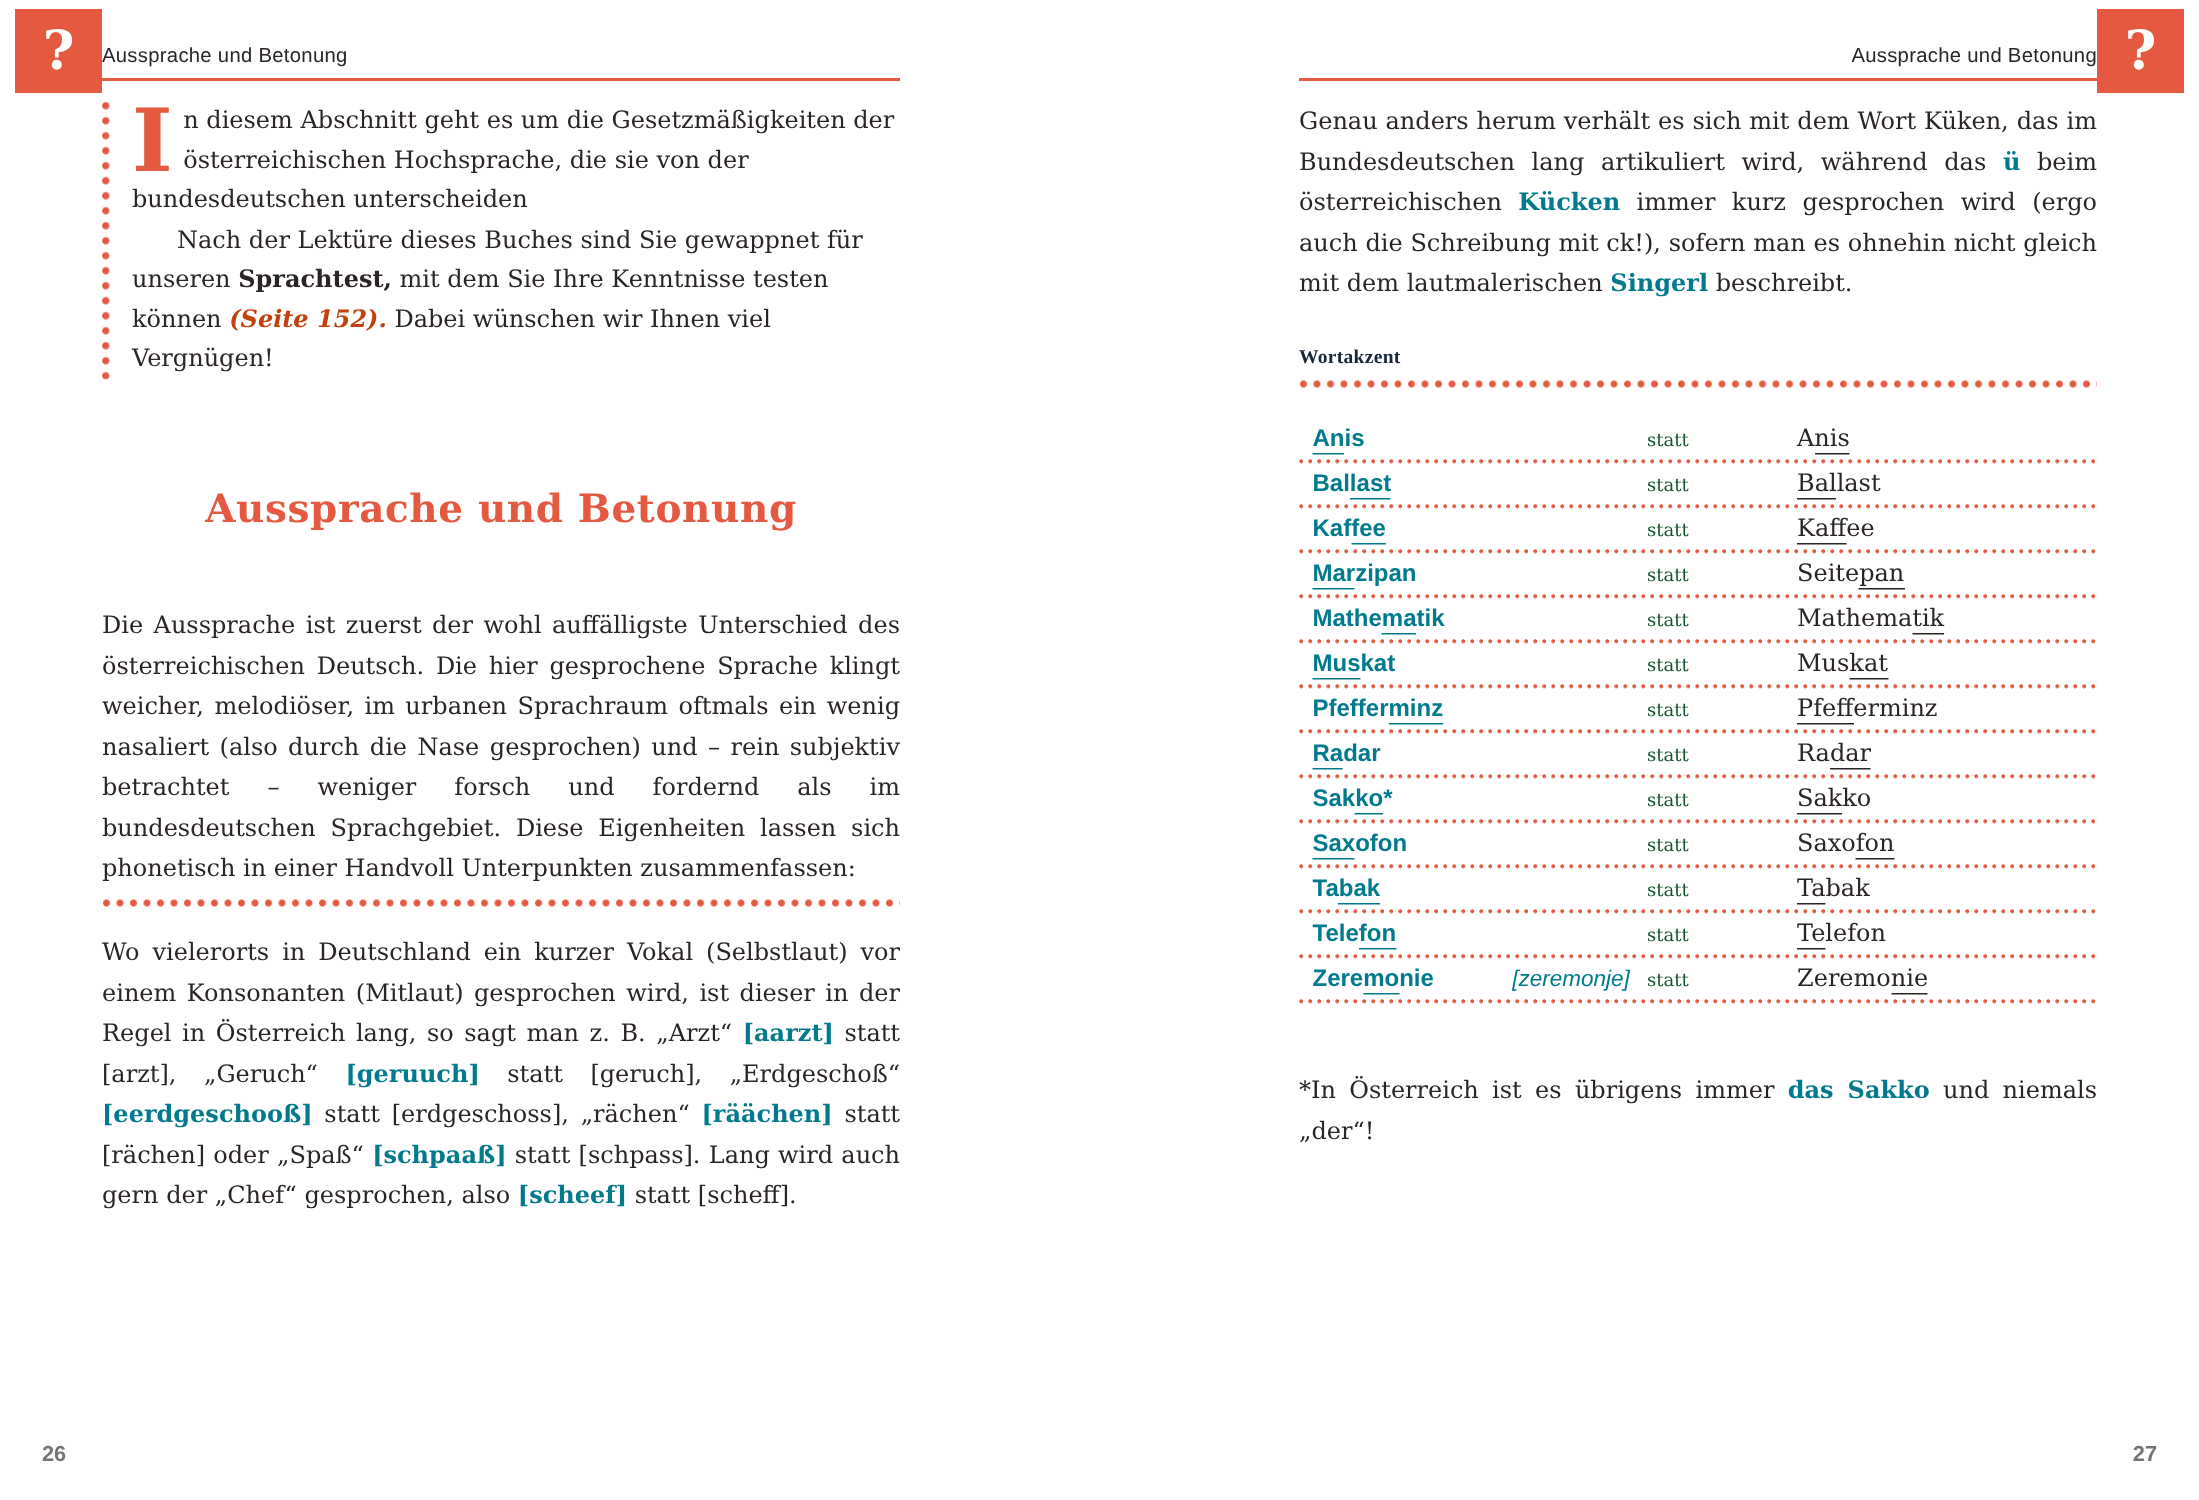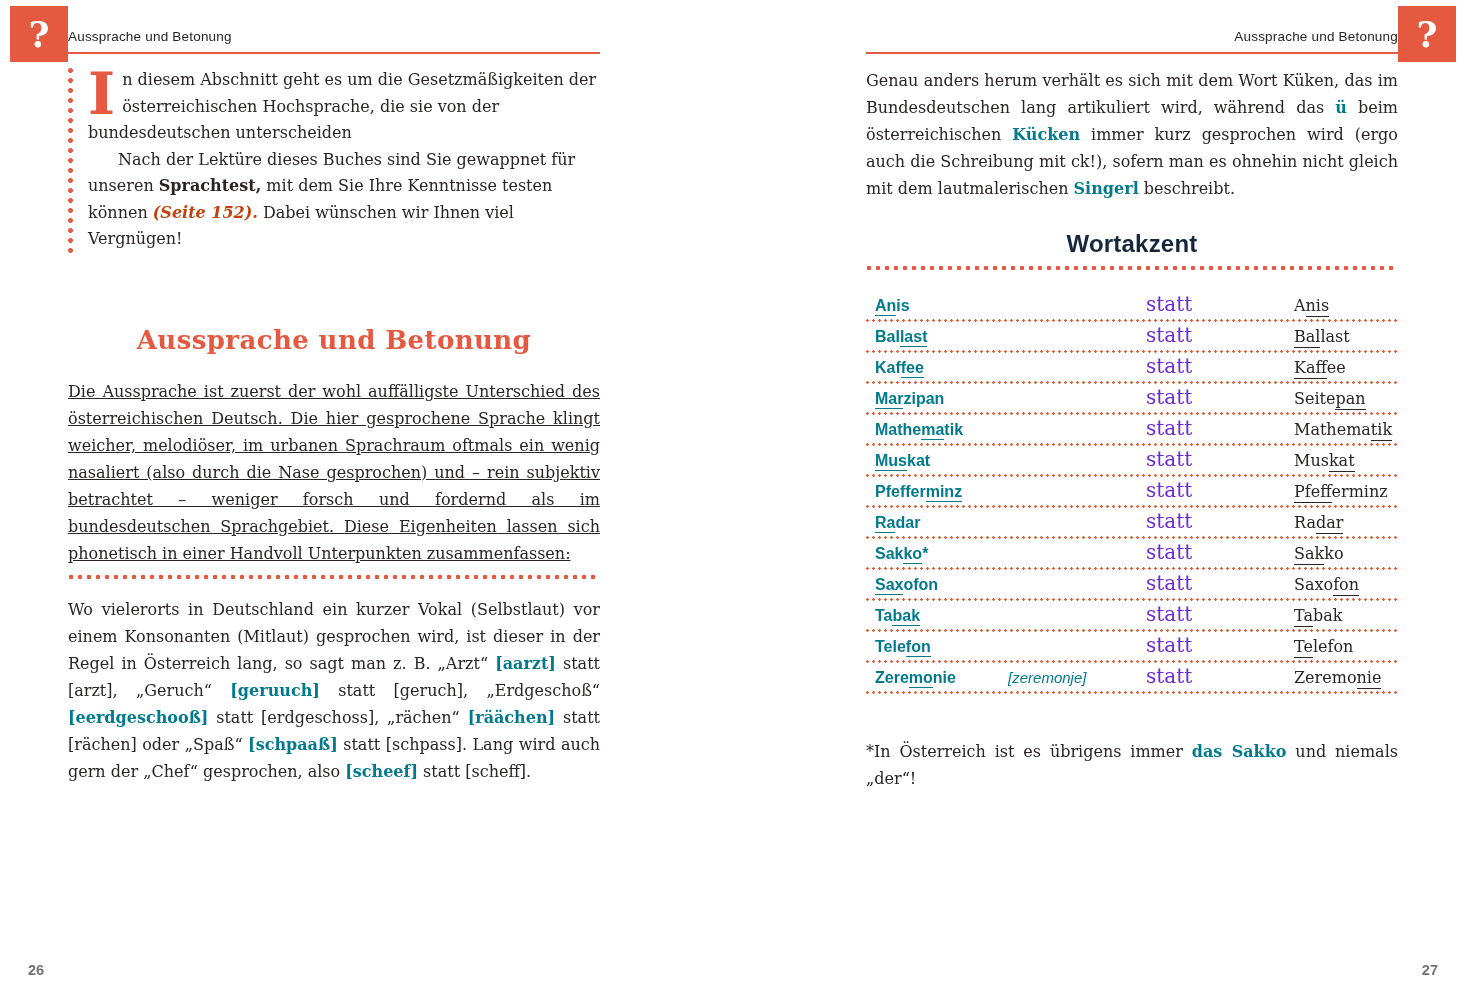--- a/index.html
+++ b/index.html
@@ -30,38 +30,38 @@
   .intro { display:flex; margin-top:13px; }
   .intro-text { margin-left:15px; font-size:16px; line-height:26.5px; }
   .seg-dropcap { float:left; font-size:58px; line-height:46px; color:#e4593f;
                  font-weight:700; margin:4px 7px 0 0; font-family:"DejaVu Serif",serif; }
   .p-indent { text-indent:30px; }
 
   .chapter-title { margin-top:72px; text-align:center; font-size:26px; font-weight:700;
                    color:#e4593f; letter-spacing:.4px; font-family:"DejaVu Serif",serif; }
 
   .body-p { font-size:16px; line-height:27px; text-align:justify; }
-  .mt-para1 { margin-top:23px;text-decoration:underline; }
-  .sec-heading { margin-top:28px; text-align:center; font-family:Liberation Sans, sans-serif;
-                 font-weight:700; font-size:24px; color:#16273b; letter-spacing:.2px; }
+  .mt-para1 { margin-top:48px; }
+  .sec-heading { margin-top:28px; text-align:left; font-family:Liberation Serif, serif;
+                 font-weight:700; font-size:13px; color:#16273b; letter-spacing:.2px; }
   .sec-rule { margin-top:7px; }
   .mt-para2 { margin-top:16px; }
 
   .seg-b { font-weight:700; }
   .seg-teal { font-weight:700; color:#007a8c; }
   .seg-orange { font-weight:700; color:#c2410c;font-style:italic; }
 
   .rp-para1 { margin-top:13px; }
   .rp-intro { margin-top:17px; }
 
   .wa-table { margin-top:20px; }
-  .wa-row { display:flex; align-items:baseline; padding:3px 0 3px 9px; line-height:20px;gap:48px; }
+  .wa-row { display:flex; align-items:baseline; padding:3px 0 3px 9px; line-height:20px; }
   .wa-col1 { width:223px; font-family:"Liberation Sans","DejaVu Sans",sans-serif;
              font-weight:700; font-size:16px; color:#007a8c; }
-  .wa-col2 { width:100px; font-size:20px; color:#6d28d9; }
+  .wa-col2 { width:100px; font-size:12px; color:#14532d; }
   .wa-col3 { flex:1; font-size:16px; color:#2b2424; }
   .wa-note { font-weight:400; font-style:italic; font-size:15px;margin-left:48px; }
   .u { border-bottom:1.6px solid currentColor; padding-bottom:.5px; }
   .wa-sep { height:3px; background-image:radial-gradient(circle at 1.5px 1.5px, #e4593f 1.1px, rgba(0,0,0,0) 1.5px);
             background-size:6px 3px; background-repeat:repeat-x; }
 
   .footnote { margin-top:44px; }
 
   .page-no { position:absolute; bottom:22px; font-family:"Liberation Sans","DejaVu Sans",sans-serif;
              font-weight:700; font-size:14.5px; color:#737373; }

